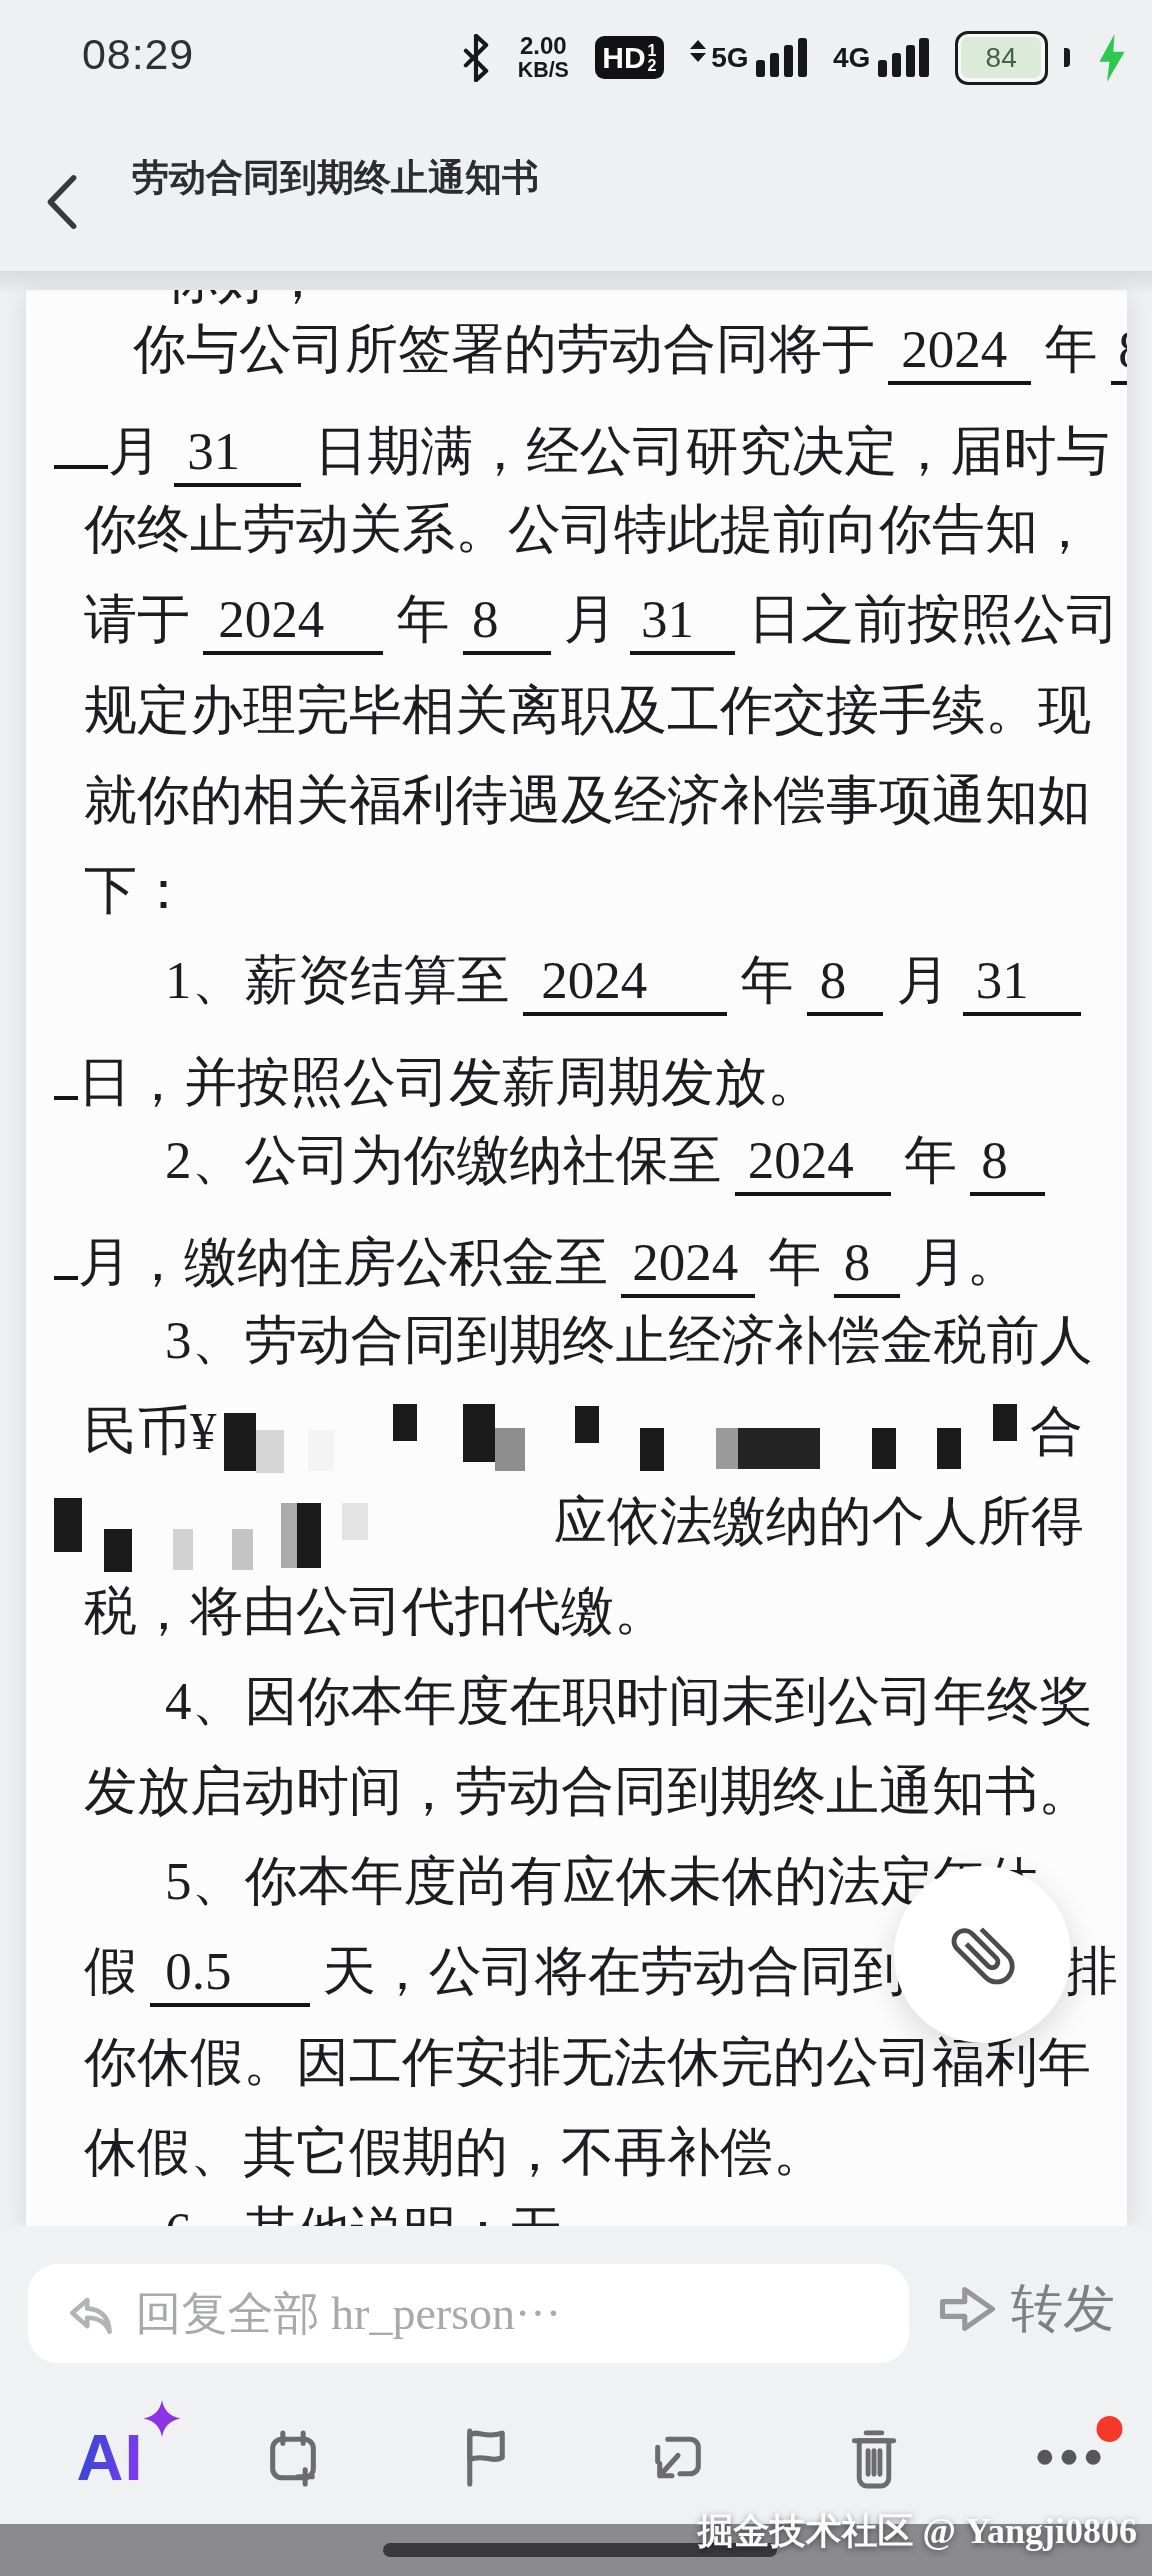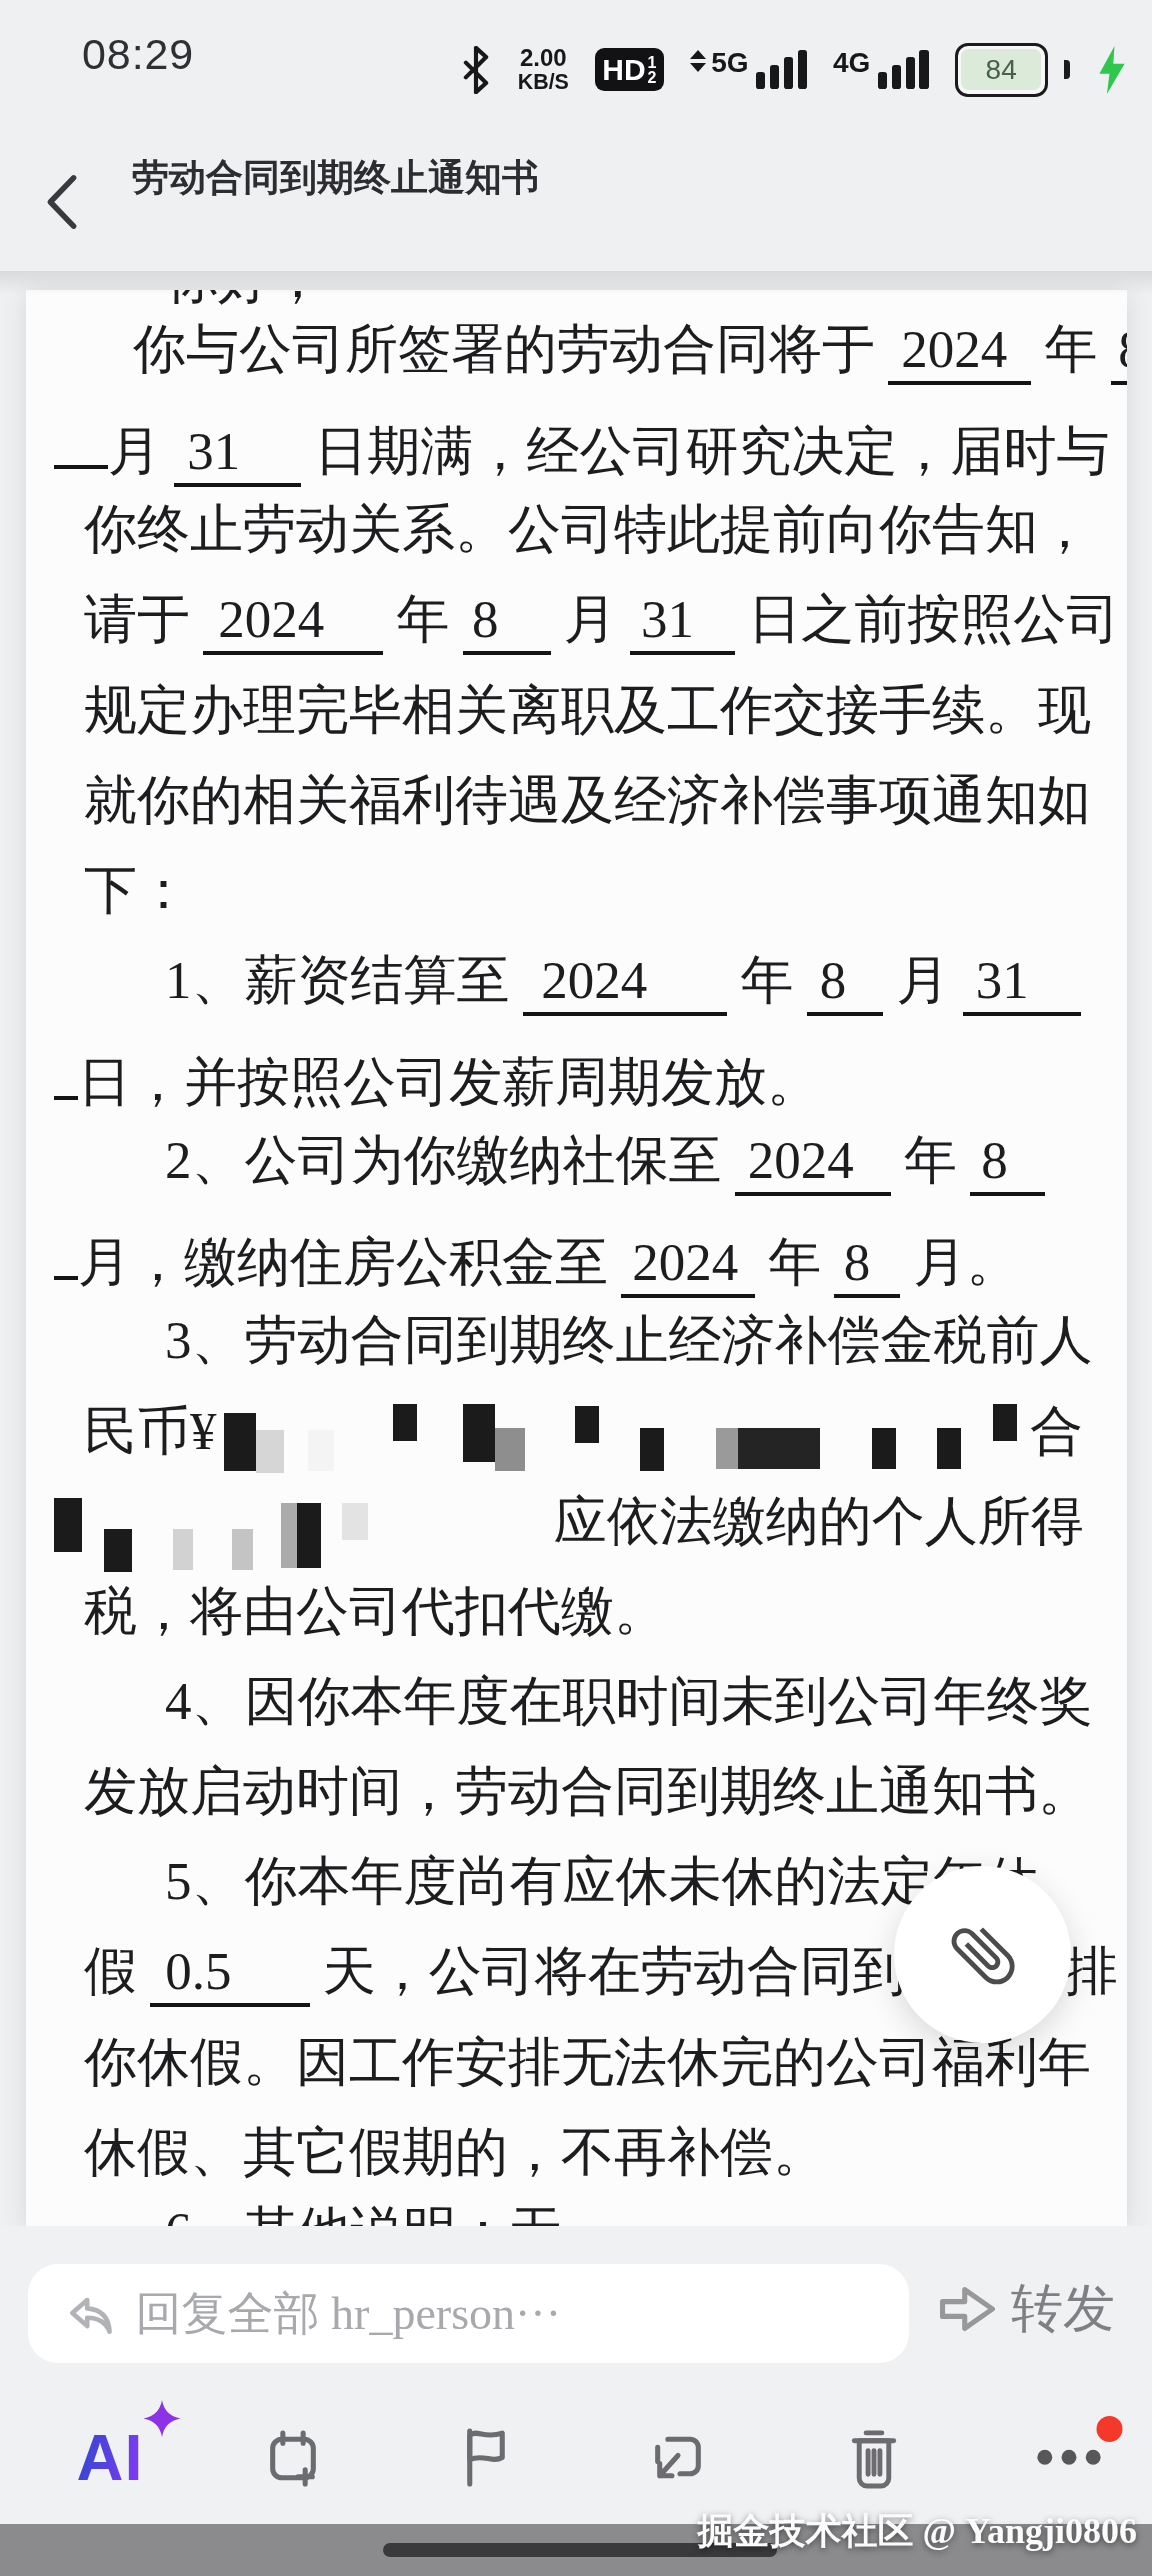--- a/index.html
+++ b/index.html
@@ -3,27 +3,27 @@
 <meta charset="utf-8">
 <style>
   html,body{margin:0;padding:0;}
   .screen{
     position:relative; width:1152px; height:2576px; overflow:hidden;
     background:#eef0f1; font-family:"Liberation Sans","DejaVu Sans",sans-serif;
   }
   
   .status-bar{position:absolute;left:0;top:0;width:1152px;height:112px;}
   .time{position:absolute;left:82px;top:30px;font-size:43px;font-weight:500;color:#303034;letter-spacing:0.9px;}
-  .status-right{position:absolute;right:24px;top:36px;height:67px;display:flex;align-items:center;gap:26px;}
+  .status-right{position:absolute;right:24px;top:24px;height:67px;display:flex;align-items:center;gap:26px;}
   .kbps{display:flex;flex-direction:column;align-items:center;line-height:25px;font-weight:700;color:#18181a;font-size:24px;}
   .kbps .unit{font-size:21.4px;}
   .hd-badge{background:#121214;color:#fff;border-radius:9.3px;padding:4.6px 7.4px;display:flex;align-items:center;font-weight:800;}
   .hd-badge .hd{font-size:30px;letter-spacing:0;}
   .hd-sub{display:flex;flex-direction:column;line-height:15px;font-size:16px;margin-left:1.9px;align-items:center;}
-  .sig-group{display:flex;align-items:flex-start;gap:4.6px;}
+  .sig-group{display:flex;align-items:center;gap:4.6px;}
   .sig-label{font-size:28px;font-weight:800;color:#18181a;line-height:26px;margin-right:2.8px;}
   .updown{display:flex;flex-direction:column;gap:3.7px;margin-bottom:13px;margin-right:0.9px;}
   .tri-up{width:0;height:0;border-left:8.4px solid transparent;border-right:8.4px solid transparent;border-bottom:9.3px solid #18181a;}
   .tri-dn{width:0;height:0;border-left:8.4px solid transparent;border-right:8.4px solid transparent;border-top:9.3px solid #18181a;}
   .bars{display:flex;align-items:flex-end;gap:4.6px;}
   .bar{width:9.3px;background:#18181a;border-radius:2.8px;}
   .battery{position:relative;width:87px;height:48px;border:3.7px solid #1b1b1d;border-radius:13px;display:flex;align-items:center;justify-content:center;background:#f6f7f6;}
   .battery .fill{position:absolute;left:3.7px;top:3.7px;right:3.7px;bottom:3.7px;background:#dcead9;border-radius:7.4px;}
   .battery .pct{position:relative;font-size:28px;color:#46624c;font-weight:500;}
   .battery-nub{width:6.5px;height:18.6px;background:#1b1b1d;border-radius:0 3.7px 3.7px 0;margin-left:-10.2px;}

